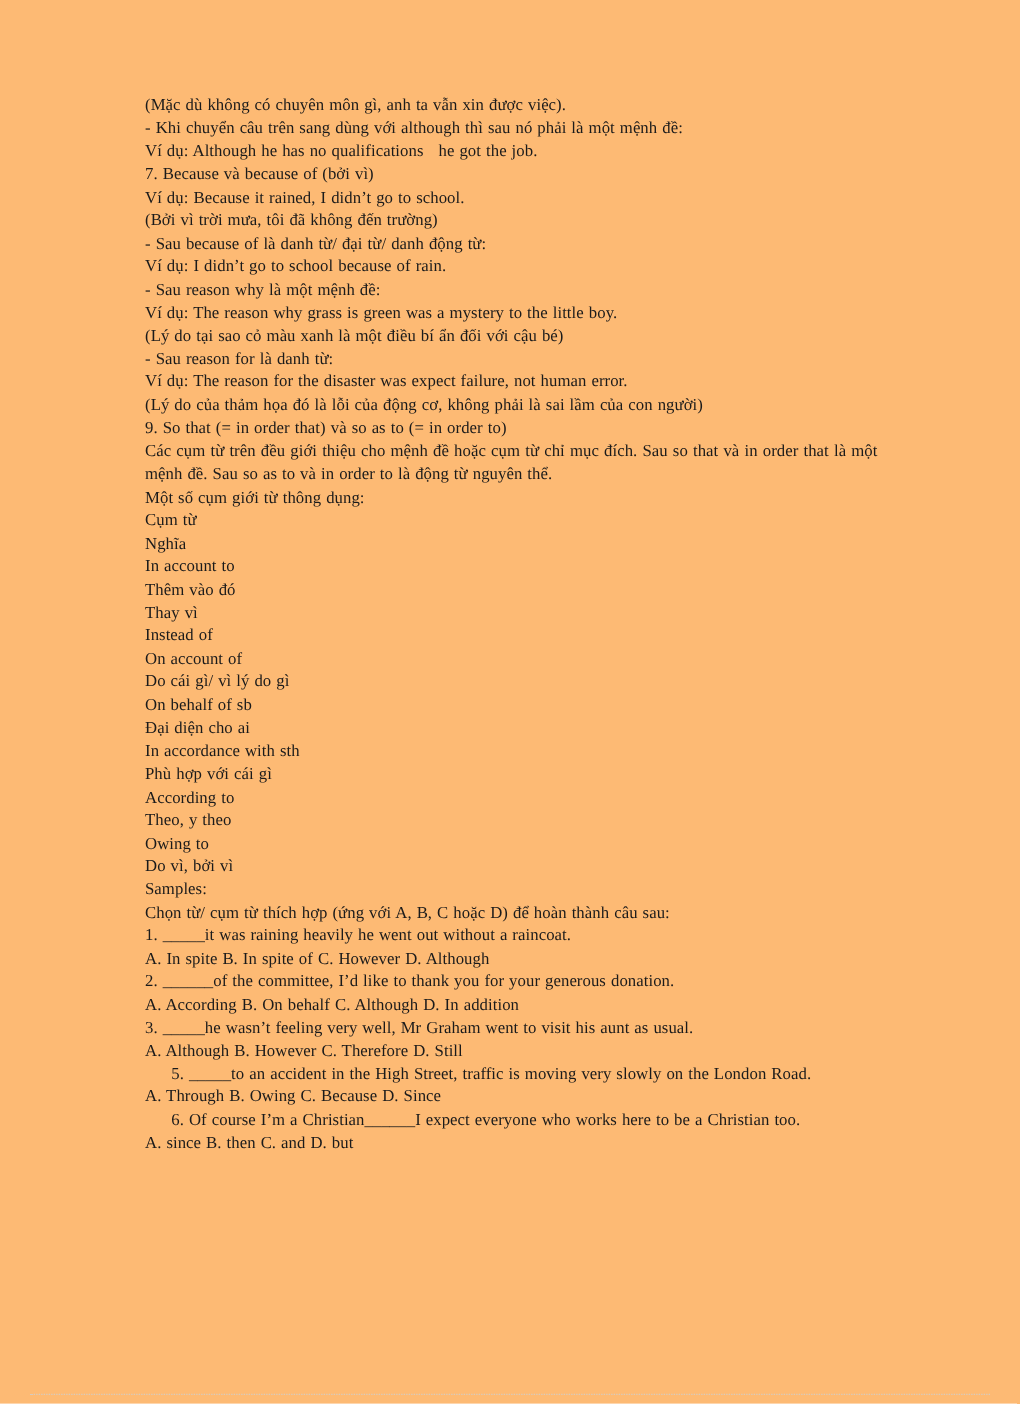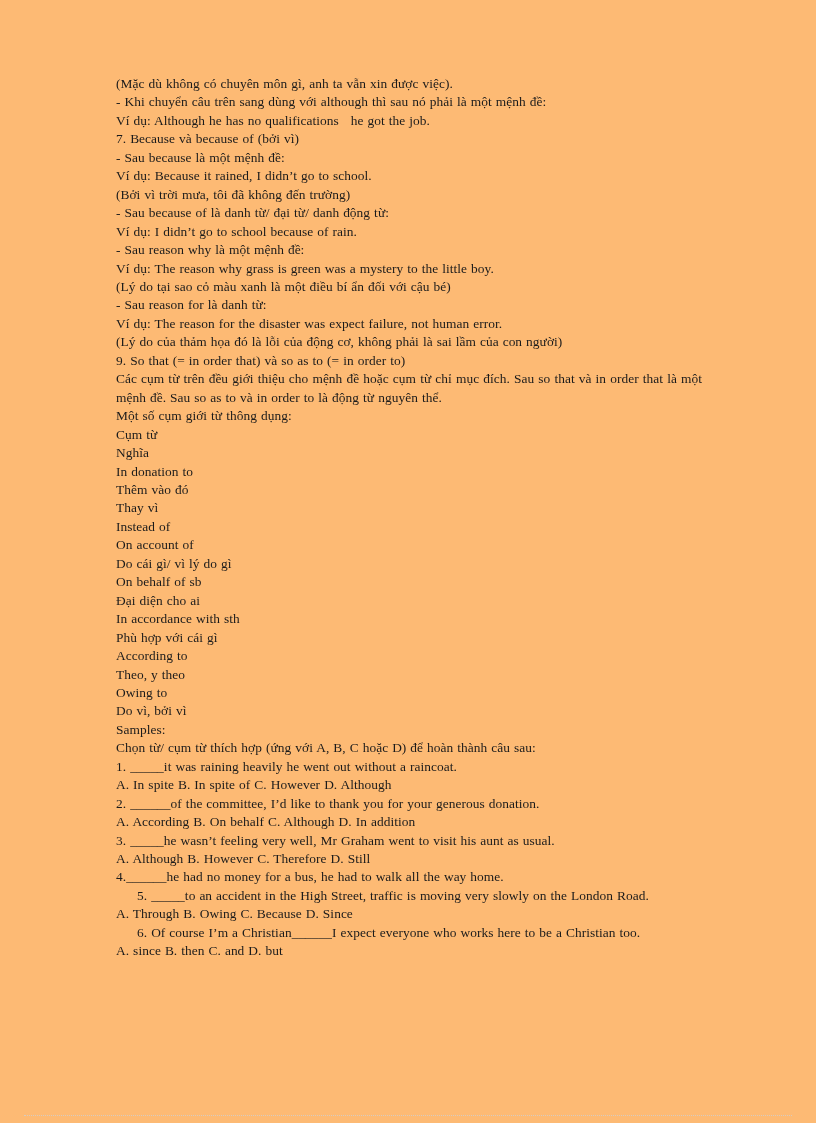--- a/index.html
+++ b/index.html
@@ -53,37 +53,36 @@
 </head>
 <body>
 
 <div class="page">
   <div class="doc-body">
 
     <div class="line">(Mặc dù không có chuyên môn gì, anh ta vẫn xin được việc).</div>
     <div class="line">- Khi chuyển câu trên sang dùng với although thì sau nó phải là một mệnh đề:</div>
     <div class="line">Ví dụ: Although he has no qualifications   he got the job.</div>
     <div class="line">7. Because và because of (bởi vì)</div>
-    <div class="line">- Sau because là một mệnh đề:</div>
     <div class="line">Ví dụ: Because it rained, I didn’t go to school.</div>
     <div class="line">(Bởi vì trời mưa, tôi đã không đến trường)</div>
     <div class="line">- Sau because of là danh từ/ đại từ/ danh động từ:</div>
     <div class="line">Ví dụ: I didn’t go to school because of rain.</div>
     <div class="line">- Sau reason why là một mệnh đề:</div>
     <div class="line">Ví dụ: The reason why grass is green was a mystery to the little boy.</div>
     <div class="line">(Lý do tại sao cỏ màu xanh là một điều bí ẩn đối với cậu bé)</div>
     <div class="line">- Sau reason for là danh từ:</div>
     <div class="line">Ví dụ: The reason for the disaster was expect failure, not human error.</div>
     <div class="line">(Lý do của thảm họa đó là lỗi của động cơ, không phải là sai lầm của con người)</div>
     <div class="line">9. So that (= in order that) và so as to (= in order to)</div>
     <div class="line flow">Các cụm từ trên đều giới thiệu cho mệnh đề hoặc cụm từ chỉ mục đích. Sau so that và in order that là một mệnh đề. Sau so as to và in order to là động từ nguyên thể.</div>
     <div class="line">Một số cụm giới từ thông dụng:</div>
     <div class="line">Cụm từ</div>
     <div class="line">Nghĩa</div>
-    <div class="line">In donation to</div>
+    <div class="line">In account to</div>
     <div class="line">Thêm vào đó</div>
     <div class="line">Thay vì</div>
     <div class="line">Instead of</div>
     <div class="line">On account of</div>
     <div class="line">Do cái gì/ vì lý do gì</div>
     <div class="line">On behalf of sb</div>
     <div class="line">Đại diện cho ai</div>
     <div class="line">In accordance with sth</div>
     <div class="line">Phù hợp với cái gì</div>
     <div class="line">According to</div>
@@ -91,21 +90,20 @@
     <div class="line">Owing to</div>
     <div class="line">Do vì, bởi vì</div>
     <div class="line">Samples:</div>
     <div class="line">Chọn từ/ cụm từ thích hợp (ứng với A, B, C hoặc D) để hoàn thành câu sau:</div>
     <div class="line">1. _____it was raining heavily he went out without a raincoat.</div>
     <div class="line">A. In spite B. In spite of C. However D. Although</div>
     <div class="line">2. ______of the committee, I’d like to thank you for your generous donation.</div>
     <div class="line">A. According B. On behalf C. Although D. In addition</div>
     <div class="line">3. _____he wasn’t feeling very well, Mr Graham went to visit his aunt as usual.</div>
     <div class="line">A. Although B. However C. Therefore D. Still</div>
-    <div class="line">4.______he had no money for a bus, he had to walk all the way home.</div>
     <div class="line flow nojust">5. _____to an accident in the High Street, traffic is moving very slowly on the London Road.</div>
     <div class="line">A. Through B. Owing C. Because D. Since</div>
     <div class="line flow nojust">6. Of course I’m a Christian______I expect everyone who works here to be a Christian too.</div>
     <div class="line">A. since B. then C. and D. but</div>
 
   </div>
 
   <div class="footer-rule"></div>
 </div>
 

